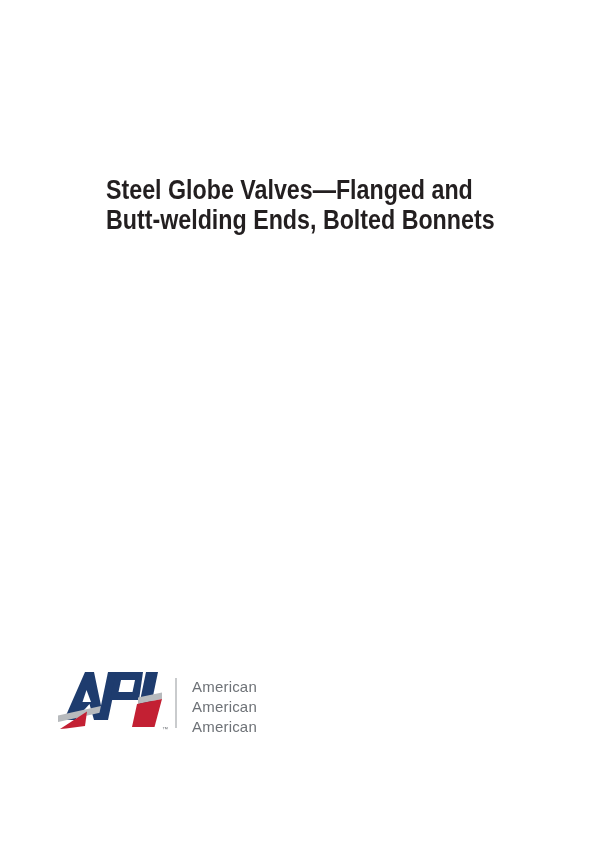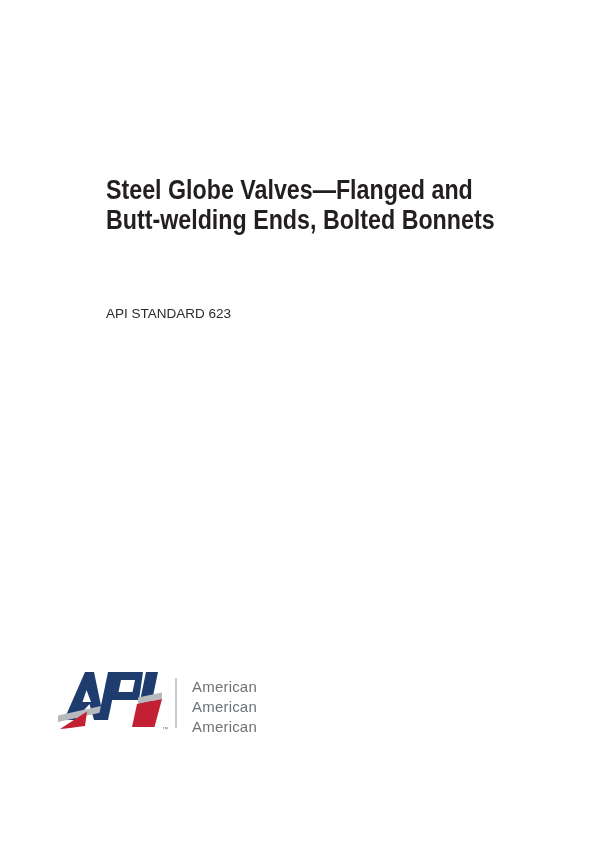--- a/index.html
+++ b/index.html
@@ -65,21 +65,20 @@
 <body>
 
 <div class="page">
 
   <div class="title">
     <div>Steel Globe Valves—Flanged and</div>
     <div>Butt-welding Ends, Bolted Bonnets</div>
   </div>
 
   <div class="edition">
-    <div>API STANDARD 623</div>
   </div>
 
   <div class="logo-block">
 
     <svg class="logo-svg" viewBox="0 0 115 75" xmlns="http://www.w3.org/2000/svg" role="img" aria-label="API">
 
       <polygon points="27,8 36,8 46,56 36,56 31.5,40 17,56 6,56" fill="#1e3c6e"></polygon>
 
       <polygon points="28.5,26 33,38 24.5,38" fill="#ffffff"></polygon>
 

